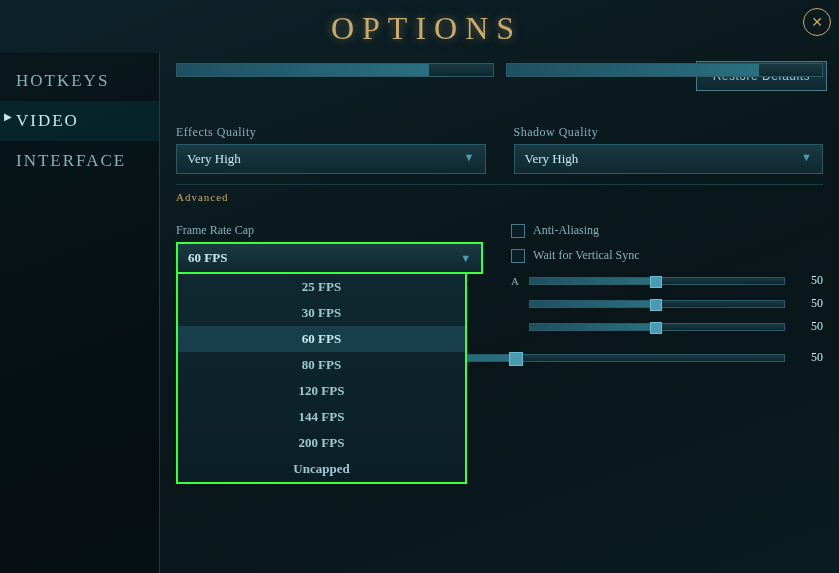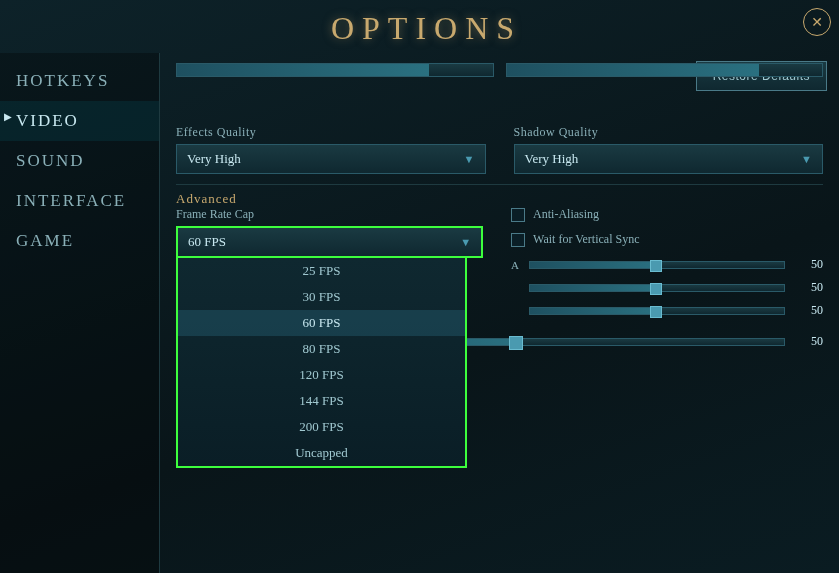--- a/index.html
+++ b/index.html
@@ -151,58 +151,59 @@
 
     
     .dropdown {
       width: 100%;
       background: linear-gradient(180deg, #1a3a42 0%, #0f2830 100%);
       border: 1px solid #2a5a68;
       color: #c8e8f0;
       padding: 6px 10px;
       font-size: 13px;
       display: flex;
-      align-items: center;
+      align-items: flex-start;
       justify-content: space-between;
       cursor: pointer;
       position: relative;
     }
 
     .dropdown-arrow {
       color: #4a9ab0;
       font-size: 11px;
     }
 
     
     .advanced-section {
       margin-top: 4px;
     }
 
     .section-title {
-      font-size: 13px;
+      font-size: 11px;
       color: #c8a96e;
       letter-spacing: 1px;
-      margin-bottom: 0;
+      margin-bottom: 20px;
     }
 
     .frame-rate-group {
       width: 48%;
       position: relative;
     }
 
     .frame-rate-label {
       font-size: 12px;
       color: #8ab0b8;
       margin-bottom: 4px;
     }
 
     
     .dropdown-open-container {
       position: relative;
       width: 100%;
+      font-weight: bold;
     }
 
     .dropdown-selected {
       width: 100%;
       background: linear-gradient(180deg, #1a3a42 0%, #0f2830 100%);
       border: 2px solid #3dff3d;
       color: #c8e8f0;
       padding: 6px 10px;
       font-size: 13px;
       display: flex;
@@ -384,27 +385,21 @@
   <div class="main-layout">
 
     <div class="sidebar">
       <div class="sidebar-item">
         <span>HOTKEYS</span>
       </div>
       <div class="sidebar-item active">
         <span>VIDEO</span>
       </div>
       <div class="sidebar-item">
-        <span>SOUND</span>
-      </div>
-      <div class="sidebar-item">
         <span>INTERFACE</span>
-      </div>
-      <div class="sidebar-item">
-        <span>GAME</span>
       </div>
     </div>
 
     <div class="content">
 
       <button class="restore-btn">Restore Defaults</button>
 
       <div class="top-sliders-row">
         <div class="top-slider-group">
           <div class="top-slider">

